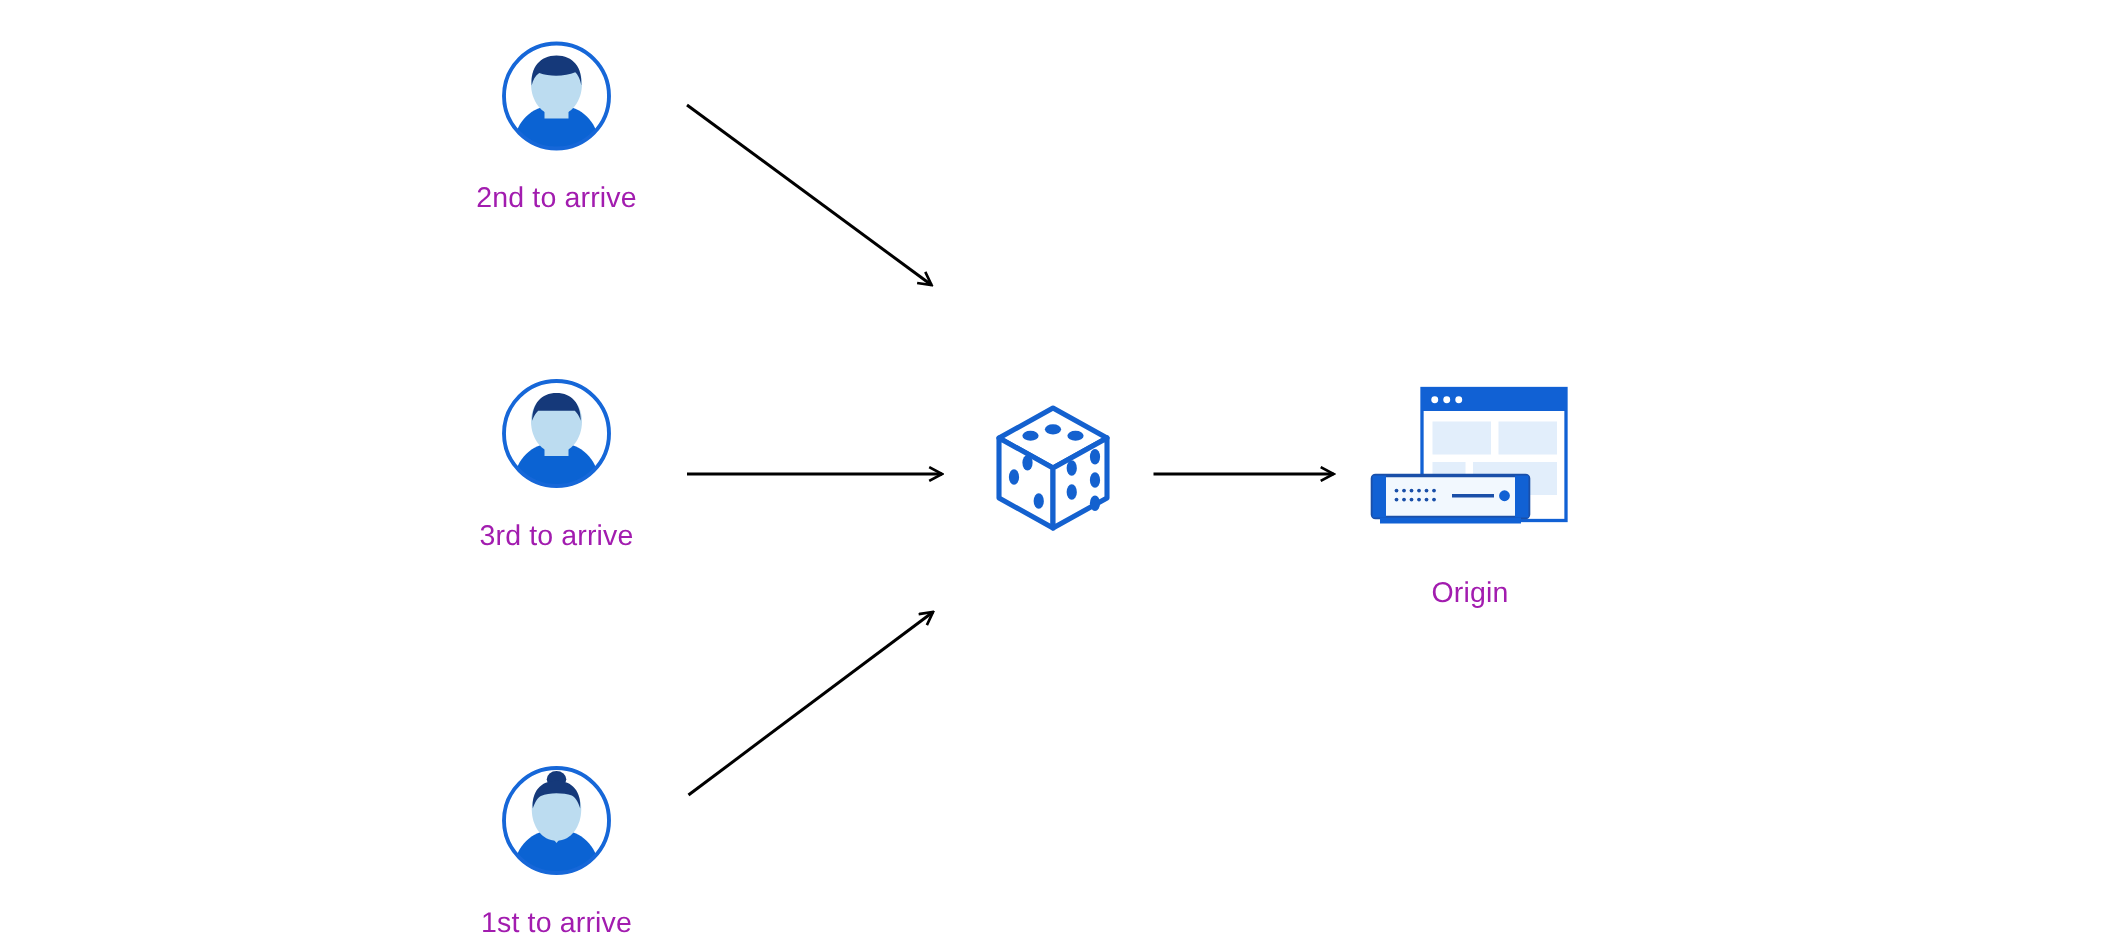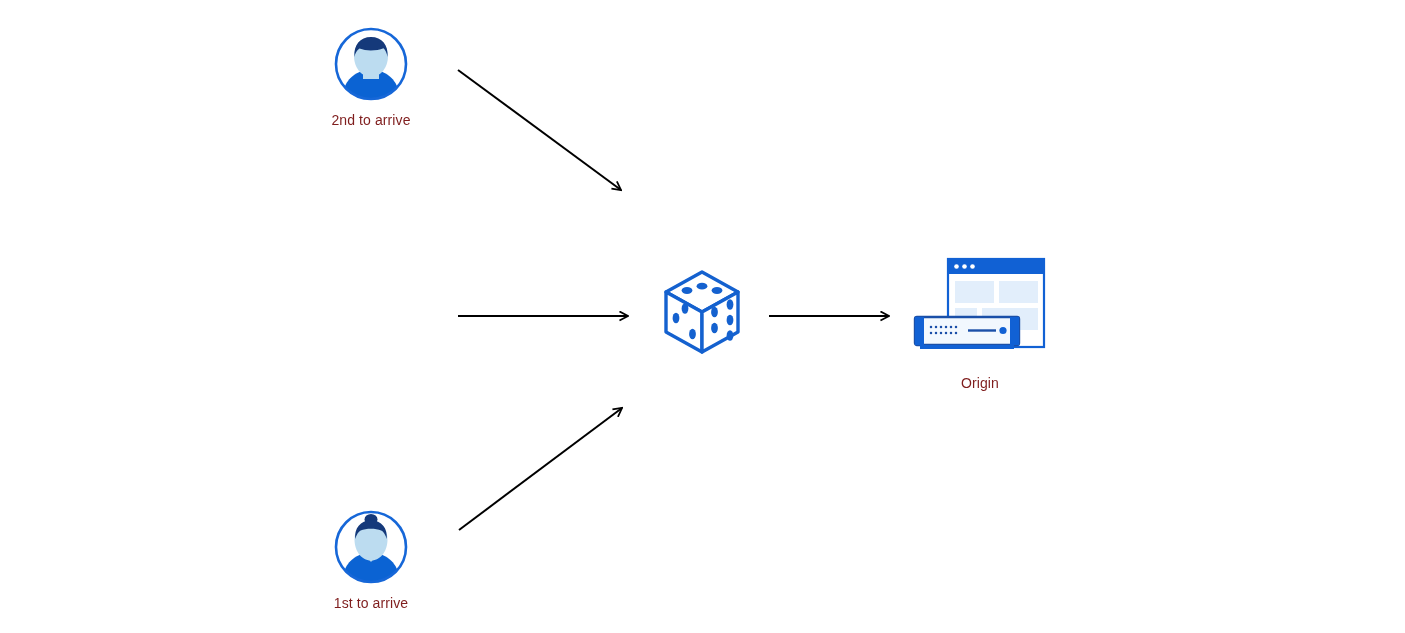--- a/index.html
+++ b/index.html
@@ -18,24 +18,24 @@
     background: #ffffff;
     overflow: hidden;
   }
   .node {
     position: absolute;
     display: flex;
     flex-direction: column;
     align-items: center;
   }
   .node-label {
-    margin-top: 10px;
+    margin-top: 20px;
     font-family: "Liberation Sans", sans-serif;
-    font-size: 14px;
-    color: #7f1d1d;
+    font-size: 19px;
+    color: #a21caf;
     white-space: nowrap;
     letter-spacing: 0.1px;
   }
   .avatar-node { width: 150px; }
   .avatar-wrap { width: 76px; height: 76px; }
   .dice-node { width: 100px; }
   .origin-node { width: 170px; }
   .origin-wrap { width: 140px; height: 110px; position: relative; }
   #arrow-layer {
     position: absolute;
@@ -82,20 +82,42 @@
           <ellipse cx="49.5" cy="33" rx="4" ry="6" fill="#bcdcf0"></ellipse>
           <path d="M38 12 c-11 0 -17 7.5 -17 18 c0 11 7 21 17 21 c10 0 17 -10 17 -21 c0 -10.5 -6 -18 -17 -18 z" fill="#bcdcf0"></path>
           <path d="M21.5 31 c-1 -12 5.5 -20 16.5 -20 c11 0 17.5 8 16.5 20 c-0.6 -4 -2.2 -7.2 -4 -8.8 c-6.5 2.6 -16.5 3.2 -24 0.4 c-2.6 1.8 -4.4 4.8 -5 8.4 z" fill="#15397a"></path>
         </g>
         <circle cx="38" cy="38" r="35" fill="none" stroke="#1667d8" stroke-width="2.6"></circle>
       </svg>
     </div>
     <div class="node-label">2nd to arrive</div>
   </div>
 
+  <div class="node avatar-node" style="left:296px; top:251px;">
+    <div class="avatar-wrap">
+      <svg viewBox="0 0 76 76" width="76" height="76" xmlns="http://www.w3.org/2000/svg">
+        <defs>
+            <clipPath id="clipA2">
+              <circle cx="38" cy="38" r="35"></circle>
+            </clipPath>
+          </defs>
+        <circle cx="38" cy="38" r="35" fill="#ffffff"></circle>
+        <g clip-path="url(#clipA2)">
+          <path d="M38 44 c-15 0 -25 9 -28 22 l0 14 56 0 0 -14 c-3 -13 -13 -22 -28 -22 z" fill="#0b63d3"></path>
+          <path d="M38 41 c-5 0 -8 2 -8 2 l0 10 16 0 0 -10 c0 0 -3 -2 -8 -2 z" fill="#bcdcf0"></path>
+          <ellipse cx="26.5" cy="33" rx="4" ry="6" fill="#bcdcf0"></ellipse>
+          <ellipse cx="49.5" cy="33" rx="4" ry="6" fill="#bcdcf0"></ellipse>
+          <path d="M38 12 c-11 0 -17 7.5 -17 18 c0 11 7 21 17 21 c10 0 17 -10 17 -21 c0 -10.5 -6 -18 -17 -18 z" fill="#bcdcf0"></path>
+          <path d="M21.8 29.5 c0 -11.5 6 -18.5 16.2 -18.5 c10.2 0 16.2 7 16.2 18.5 c-1.2 -3.2 -2.6 -5.4 -4 -6.6 l-24.4 0 c-1.4 1.2 -2.8 3.4 -4 6.6 z" fill="#15397a"></path>
+        </g>
+        <circle cx="38" cy="38" r="35" fill="none" stroke="#1667d8" stroke-width="2.6"></circle>
+      </svg>
+    </div>
+    <div class="node-label">3rd to arrive</div>
+  </div>
 
   <div class="node avatar-node" style="left:296px; top:509px;">
     <div class="avatar-wrap">
       <svg viewBox="0 0 76 76" width="76" height="76" xmlns="http://www.w3.org/2000/svg">
         <defs>
             <clipPath id="clipA3">
               <circle cx="38" cy="38" r="35"></circle>
             </clipPath>
           </defs>
         <circle cx="38" cy="38" r="35" fill="#ffffff"></circle>

